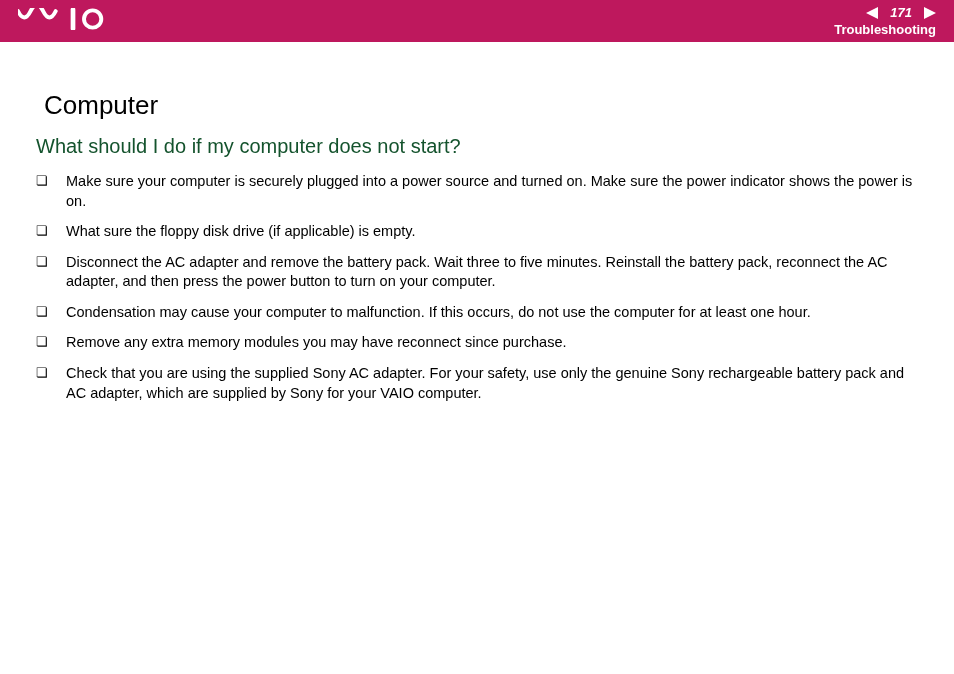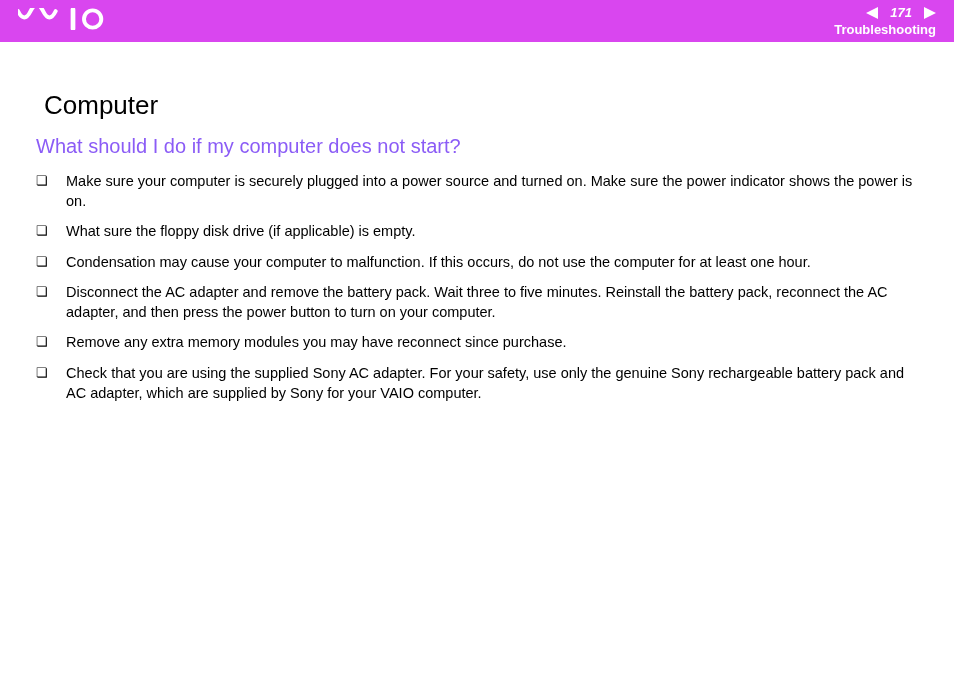--- a/index.html
+++ b/index.html
@@ -8,21 +8,21 @@
       box-sizing: border-box;
     }
     body {
       width: 954px;
       height: 674px;
       font-family: Arial, Helvetica, sans-serif;
       background: #ffffff;
       position: relative;
     }
     .header-bar {
-      background: #d946ef;
+      background: #be185d;
       color: #ffffff;
       height: 42px;
       display: flex;
       align-items: center;
       justify-content: space-between;
       padding: 0 18px 0 18px;
     }
     .vaio-logo {
       font-family: Arial, sans-serif;
       font-size: 28px;
@@ -73,21 +73,21 @@
     .main-heading {
       font-size: 26px;
       font-weight: normal;
       color: #000000;
       margin-bottom: 14px;
       margin-left: 8px;
     }
     .sub-heading {
       font-size: 20px;
       font-weight: normal;
-      color: #8b5cf6;
+      color: #14532d;
       margin-bottom: 14px;
     }
     .bullet-list {
       list-style: none;
       padding: 0;
     }
     .bullet-list li {
       position: relative;
       padding-left: 30px;
       margin-bottom: 11px;
@@ -132,18 +132,18 @@
     <div class="section-label">Troubleshooting</div>
   </div>
 </div>
 
 <div class="content">
   <h1 class="main-heading">Computer</h1>
   <h2 class="sub-heading">What should I do if my computer does not start?</h2>
   <ul class="bullet-list">
     <li>Make sure your computer is securely plugged into a power source and turned on. Make sure the power indicator shows the power is on.</li>
     <li>What sure the floppy disk drive (if applicable) is empty.</li>
+    <li>Disconnect the AC adapter and remove the battery pack. Wait three to five minutes. Reinstall the battery pack, reconnect the AC adapter, and then press the power button to turn on your computer.</li>
     <li>Condensation may cause your computer to malfunction. If this occurs, do not use the computer for at least one hour.</li>
-    <li>Disconnect the AC adapter and remove the battery pack. Wait three to five minutes. Reinstall the battery pack, reconnect the AC adapter, and then press the power button to turn on your computer.</li>
     <li>Remove any extra memory modules you may have reconnect since purchase.</li>
     <li>Check that you are using the supplied Sony AC adapter. For your safety, use only the genuine Sony rechargeable battery pack and AC adapter, which are supplied by Sony for your VAIO computer.</li>
   </ul>
 </div>
 
 </body></html>

